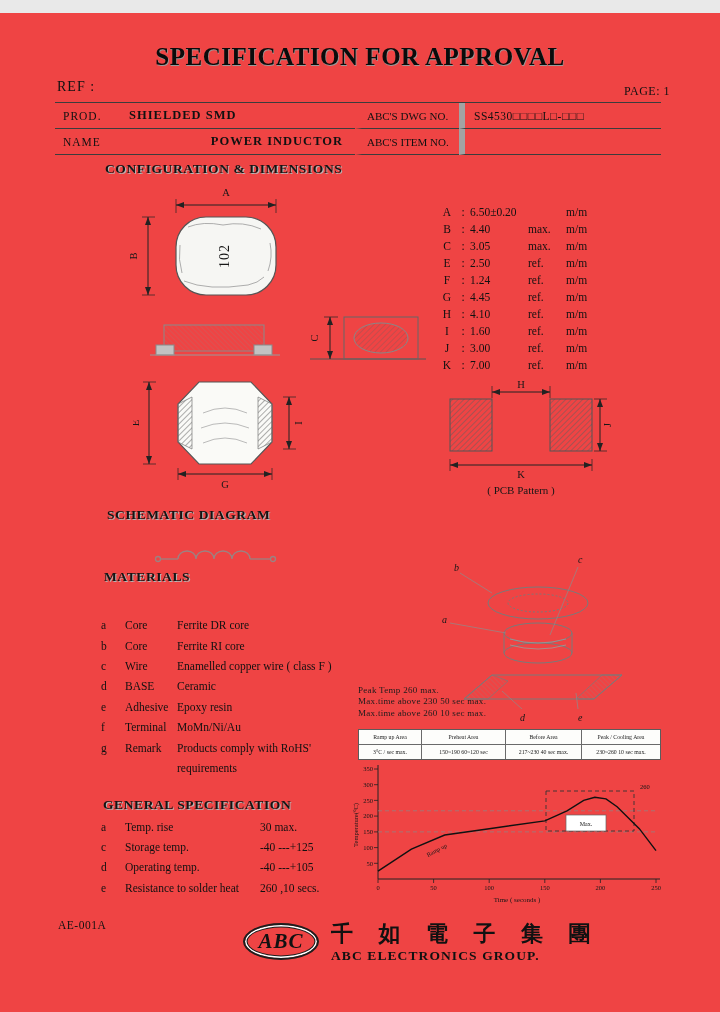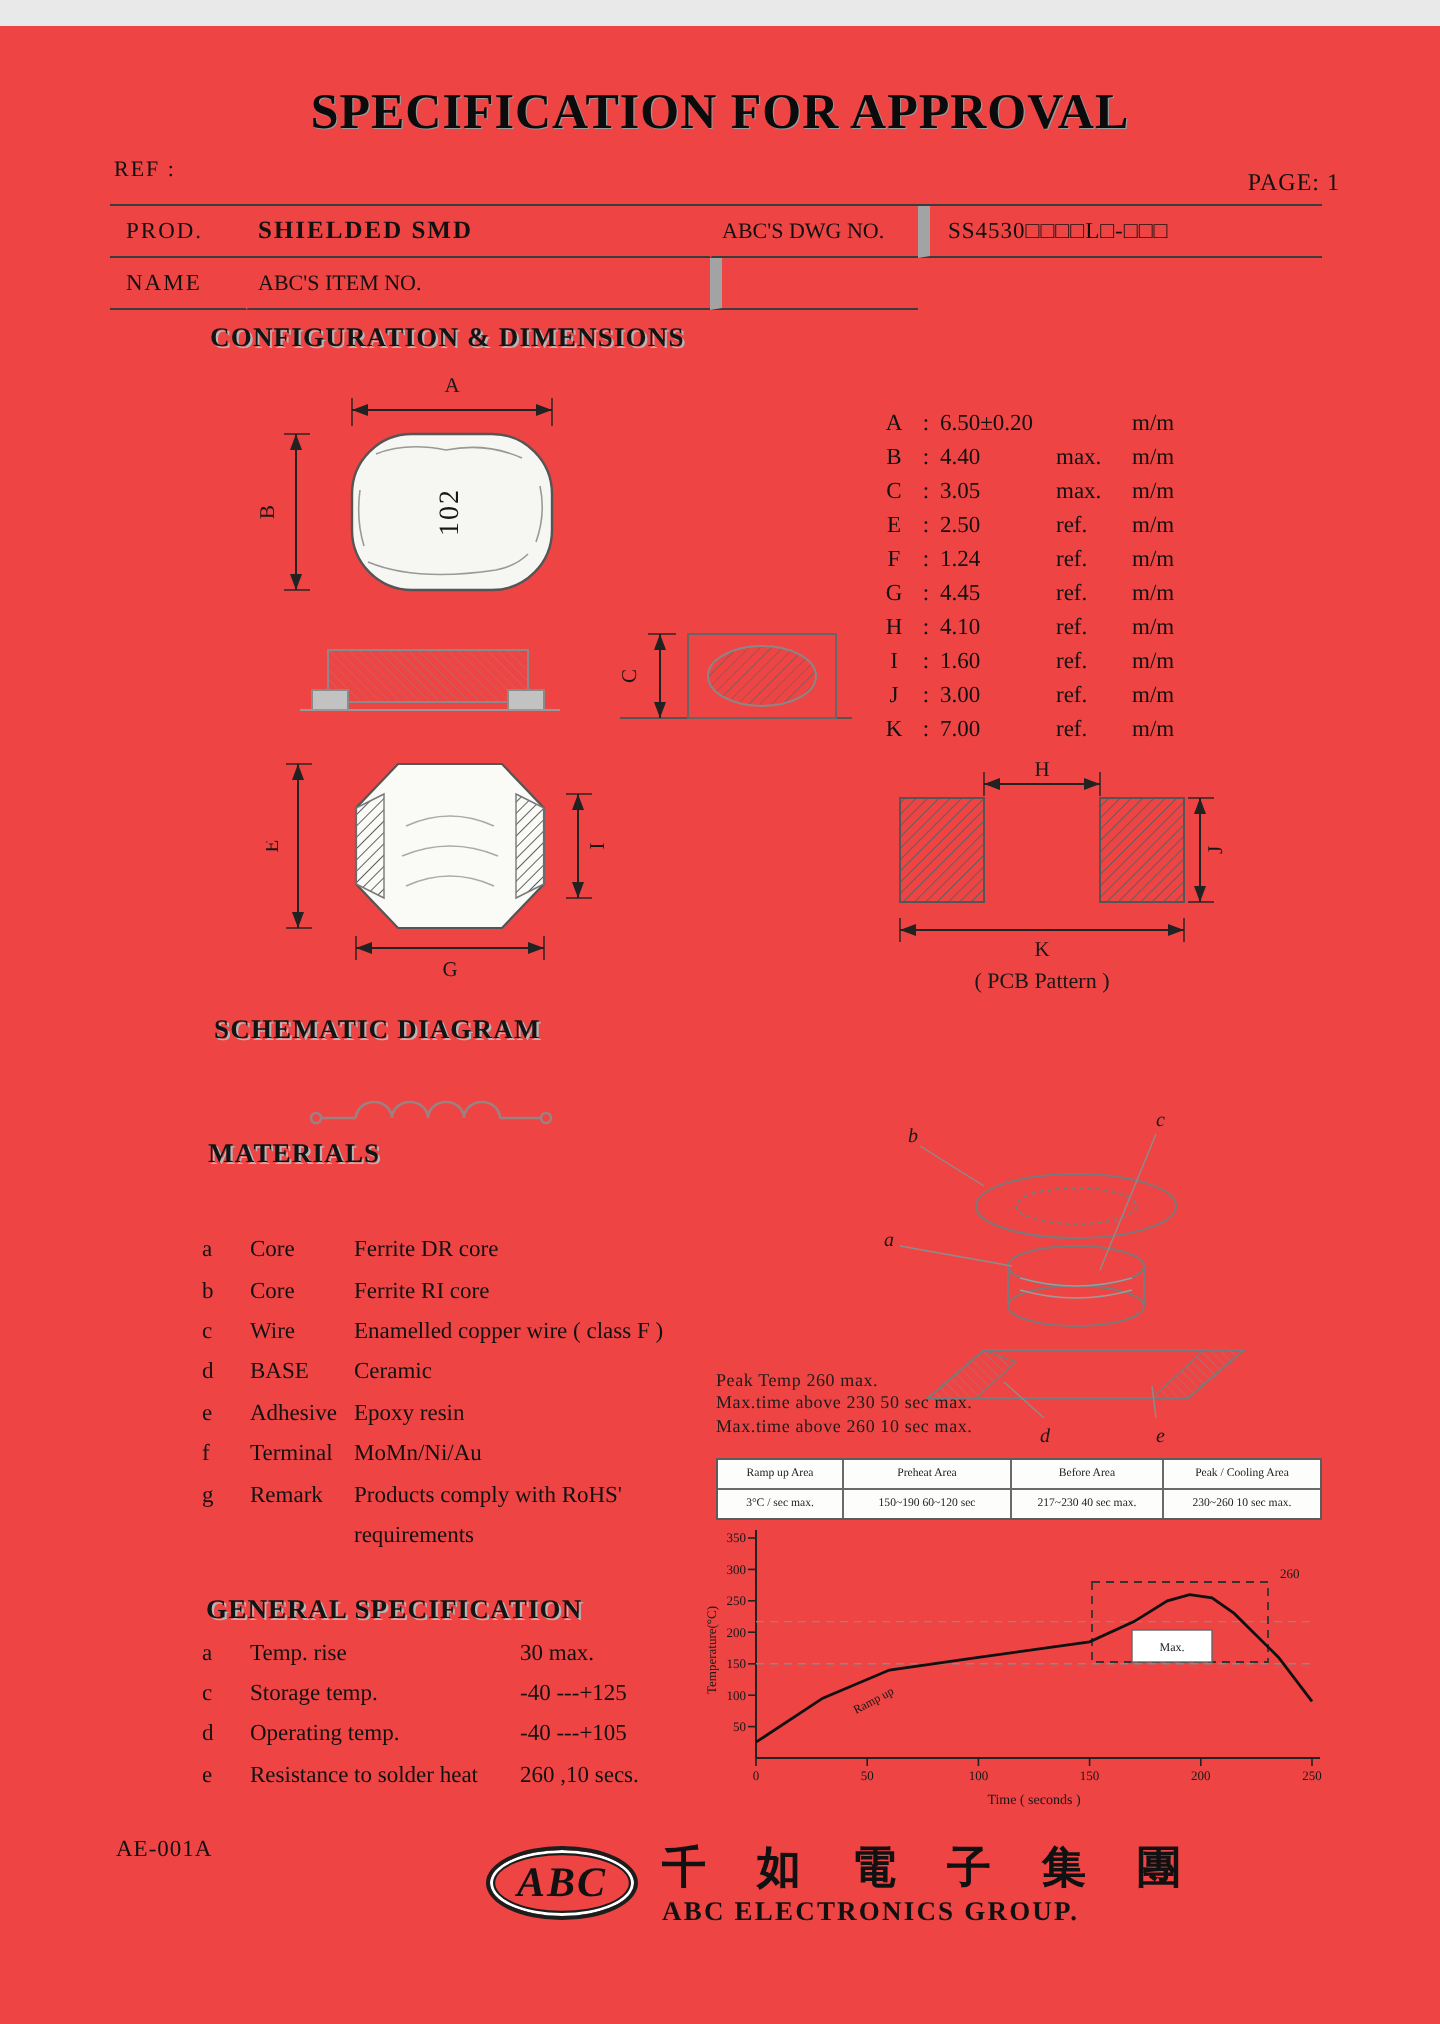--- a/index.html
+++ b/index.html
@@ -3,34 +3,34 @@
 <meta charset="utf-8">
 <style>
   * { margin:0; padding:0; box-sizing:border-box; }
   html,body { background:#e9e9e9; }
   body { font-family:"Liberation Serif","DejaVu Serif",serif; color:#111; }
   .page { position:relative; width:720px; height:1012px; margin:13px auto; background:#ef4444; overflow:hidden; }
 
   .title { position:absolute; top:30px; left:0; width:100%; text-align:center;
            font-size:25px; font-weight:bold; letter-spacing:.5px; color:#0b0b0b;
            text-shadow:.6px .6px 0 #9a9a9a; }
-  .ref    { position:absolute; left:57px;  top:66px; font-size:11px; letter-spacing:1px; }
+  .ref    { position:absolute; left:57px;  top:66px; font-size:14px; letter-spacing:1px; }
   .pageno { position:absolute; right:50px; top:71px; font-size:12px; letter-spacing:.5px; }
 
   
   .ptable { position:absolute; left:55px; top:89px; width:606px; display:grid;
             grid-template-columns:68px 232px 104px 1fr; grid-auto-rows:26px;
             border-top:1px solid #3c3c3c;text-align:right; }
   .pt-cell { border-bottom:1px solid #3c3c3c; display:flex; align-items:center;
              font-size:11.5px; overflow:hidden; white-space:nowrap; }
   .pt-lab { padding-left:8px; letter-spacing:1px; }
   .pt-val { font-weight:bold; font-size:12.5px; letter-spacing:1px; }
   .v1 { padding-left:6px; }
   .v2 { justify-content:flex-end; padding-right:12px; }
-  .pt-abc { border-left:1px solid #ef4444; padding-left:5px; font-size:11px; }
+  .pt-abc { border-left:7px solid #ef4444; padding-left:5px; font-size:11px; }
   .pt-dwg { border-left:6px solid #a3a3a3; padding-left:9px; font-size:11.5px;
             font-family:"Liberation Serif","DejaVu Sans",serif; letter-spacing:.5px; }
 
   .sec-h { position:absolute; font-size:13.5px; font-weight:bold; letter-spacing:.6px;
            color:#141414; text-shadow:1.1px 1.1px 0 #b5b5b5; white-space:nowrap;text-align:right; }
   #h-config { left:105px; top:148px; }
   #h-schem  { left:107px; top:494px; }
   #h-mat    { left:104px; top:556px; }
   #h-gen    { left:103px; top:784px; }
 
@@ -111,20 +111,21 @@
   <h1 class="title">SPECIFICATION FOR APPROVAL</h1>
   <div class="ref">REF :</div>
   <div class="pageno">PAGE: 1</div>
 
   <div class="ptable">
     <div class="pt-cell pt-lab">PROD.</div>
     <div class="pt-cell pt-val v1">SHIELDED SMD</div>
     <div class="pt-cell pt-abc">ABC'S DWG NO.</div>
     <div class="pt-cell pt-dwg">SS4530□□□□L□-□□□</div>
     <div class="pt-cell pt-lab">NAME</div>
+    <div class="pt-cell pt-val v2">POWER INDUCTOR</div>
     <div class="pt-cell pt-abc">ABC'S ITEM NO.</div>
     <div class="pt-cell pt-dwg"></div>
   </div>
 
   <div class="sec-h" id="h-config">CONFIGURATION &amp; DIMENSIONS</div>
 
   <div class="fig" id="fig-top">
     <svg width="190" height="126">
       <g>
         <rect x="48" y="32" width="100" height="78" rx="30" ry="30" fill="#f6f6f3" stroke="#555" stroke-width="1.2"></rect>

